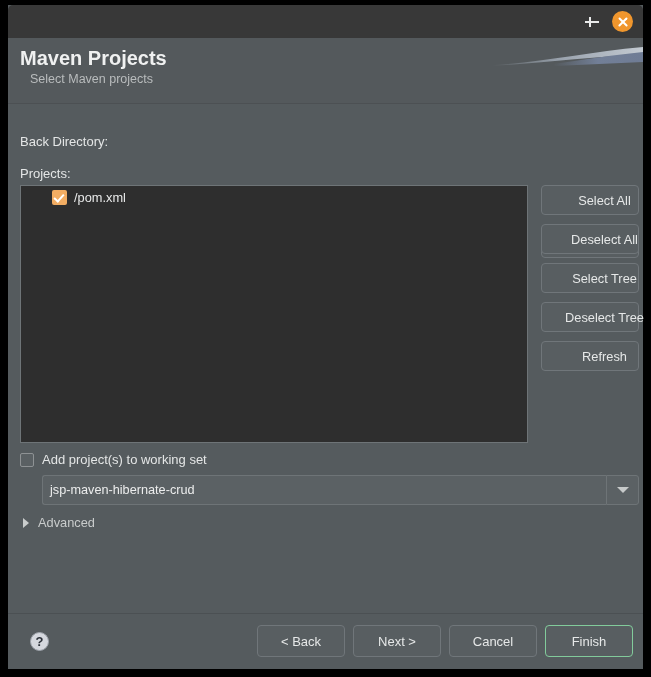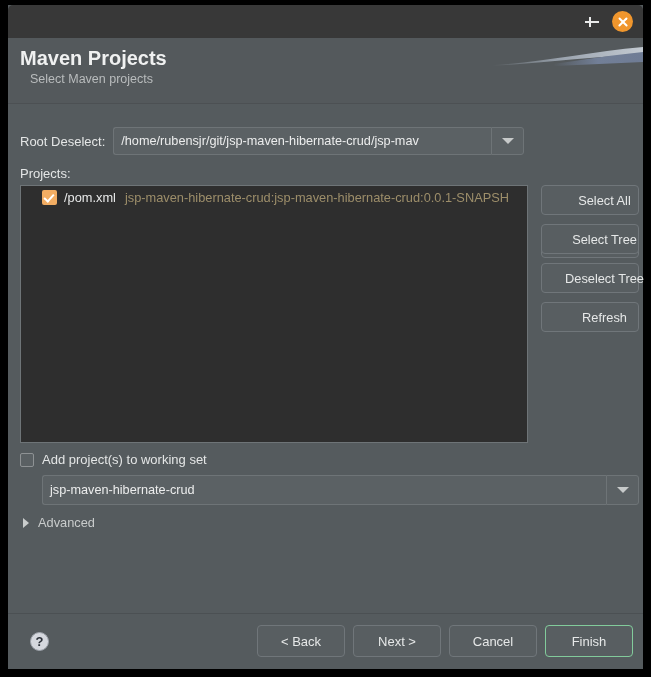--- a/index.html
+++ b/index.html
@@ -229,21 +229,21 @@
     height: 258px;
     background: #2e2e2e;
     border: 1px solid #6e7477;
     box-sizing: border-box;
     overflow: hidden;
   }
   .list-row {
     height: 22px;
     display: flex;
     align-items: center;
-    padding-left: 21px;
+    padding-left: 31px;
     white-space: nowrap;
     cursor: pointer;
   }
   .chk-on {
     width: 15px; height: 15px;
     background: #f2ad63;
     border-radius: 2px;
     position: relative;
     flex: 0 0 auto;
     margin-right: 7px;
@@ -403,45 +403,39 @@
         </defs>
         <path d="M0 20 C45 18 95 7 150 2 L150 9 C98 12 48 18 0 21 Z" fill="url(#sw1)"></path>
         <path d="M60 19 C95 14 120 10 150 7 L150 17 L62 21 Z" fill="url(#sw2)"></path>
       </svg>
     </div>
   </div>
 
   <div class="content">
 
     <div class="row-rootdir">
-      <span class="lbl rootdir-label">Root Deselect:</span>
-      <div class="combo" style="width:411px;">
-        <div class="combo-field" style="width:378px;">/home/rubensjr/git/jsp-maven-hibernate-crud/jsp-mav</div>
-        <div class="combo-arrow">
-          <span class="caret-down"></span>
-        </div>
-      </div>
+      <span class="lbl rootdir-label">Back Directory:</span>
     </div>
 
     <div class="browse-wrap">
       <button class="btn browse-btn">Browse…</button>
     </div>
 
     <div class="lbl projects-label">Projects:</div>
 
     <div class="listbox">
       <div class="list-row">
         <span class="chk-on"></span>
         <span class="row-name">/pom.xml</span>
-        <span class="row-coords">jsp-maven-hibernate-crud:jsp-maven-hibernate-crud:0.0.1-SNAPSH</span>
       </div>
     </div>
 
     <div class="side-btns">
       <button class="btn">Select All</button>
+      <button class="btn">Deselect All</button>
       <button class="btn">Select Tree</button>
       <button class="btn">Deselect Tree</button>
       <button class="btn">Refresh</button>
     </div>
 
     <div class="ws-check-row">
       <span class="chk-off"></span>
       <span class="lbl">Add project(s) to working set</span>
     </div>
 

